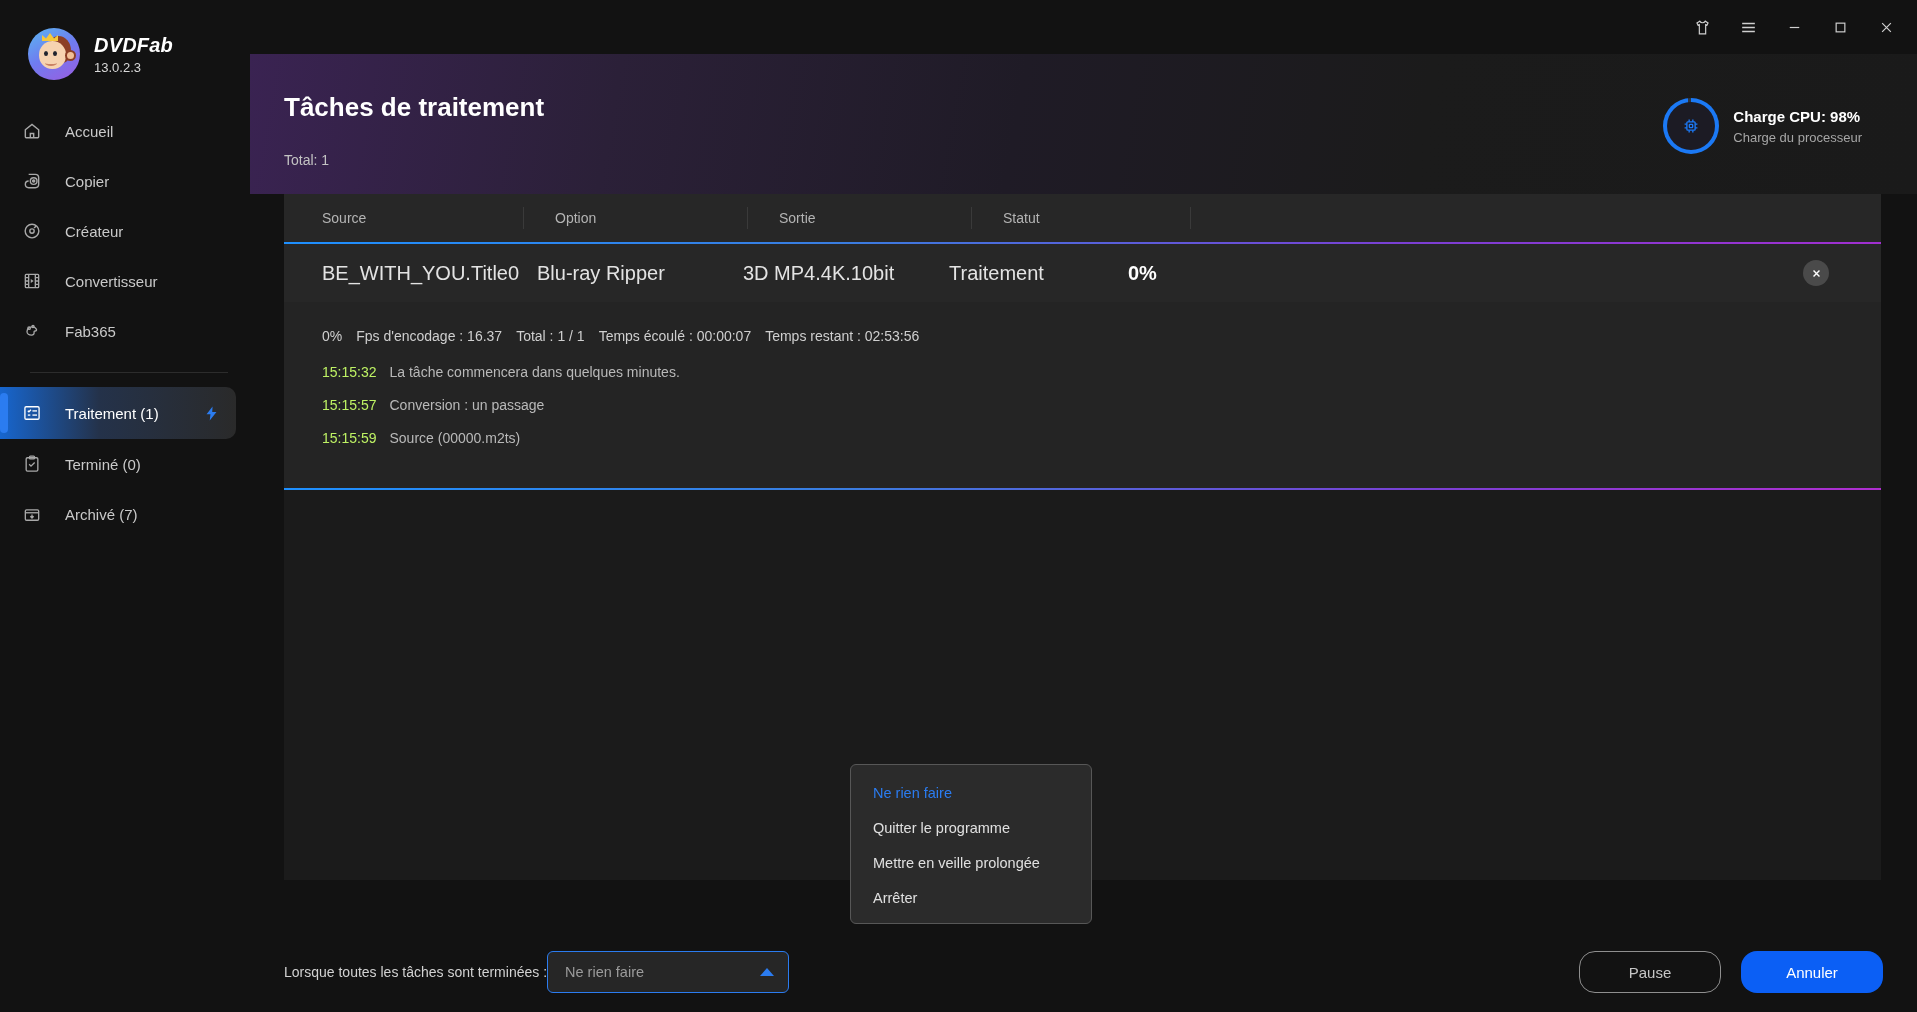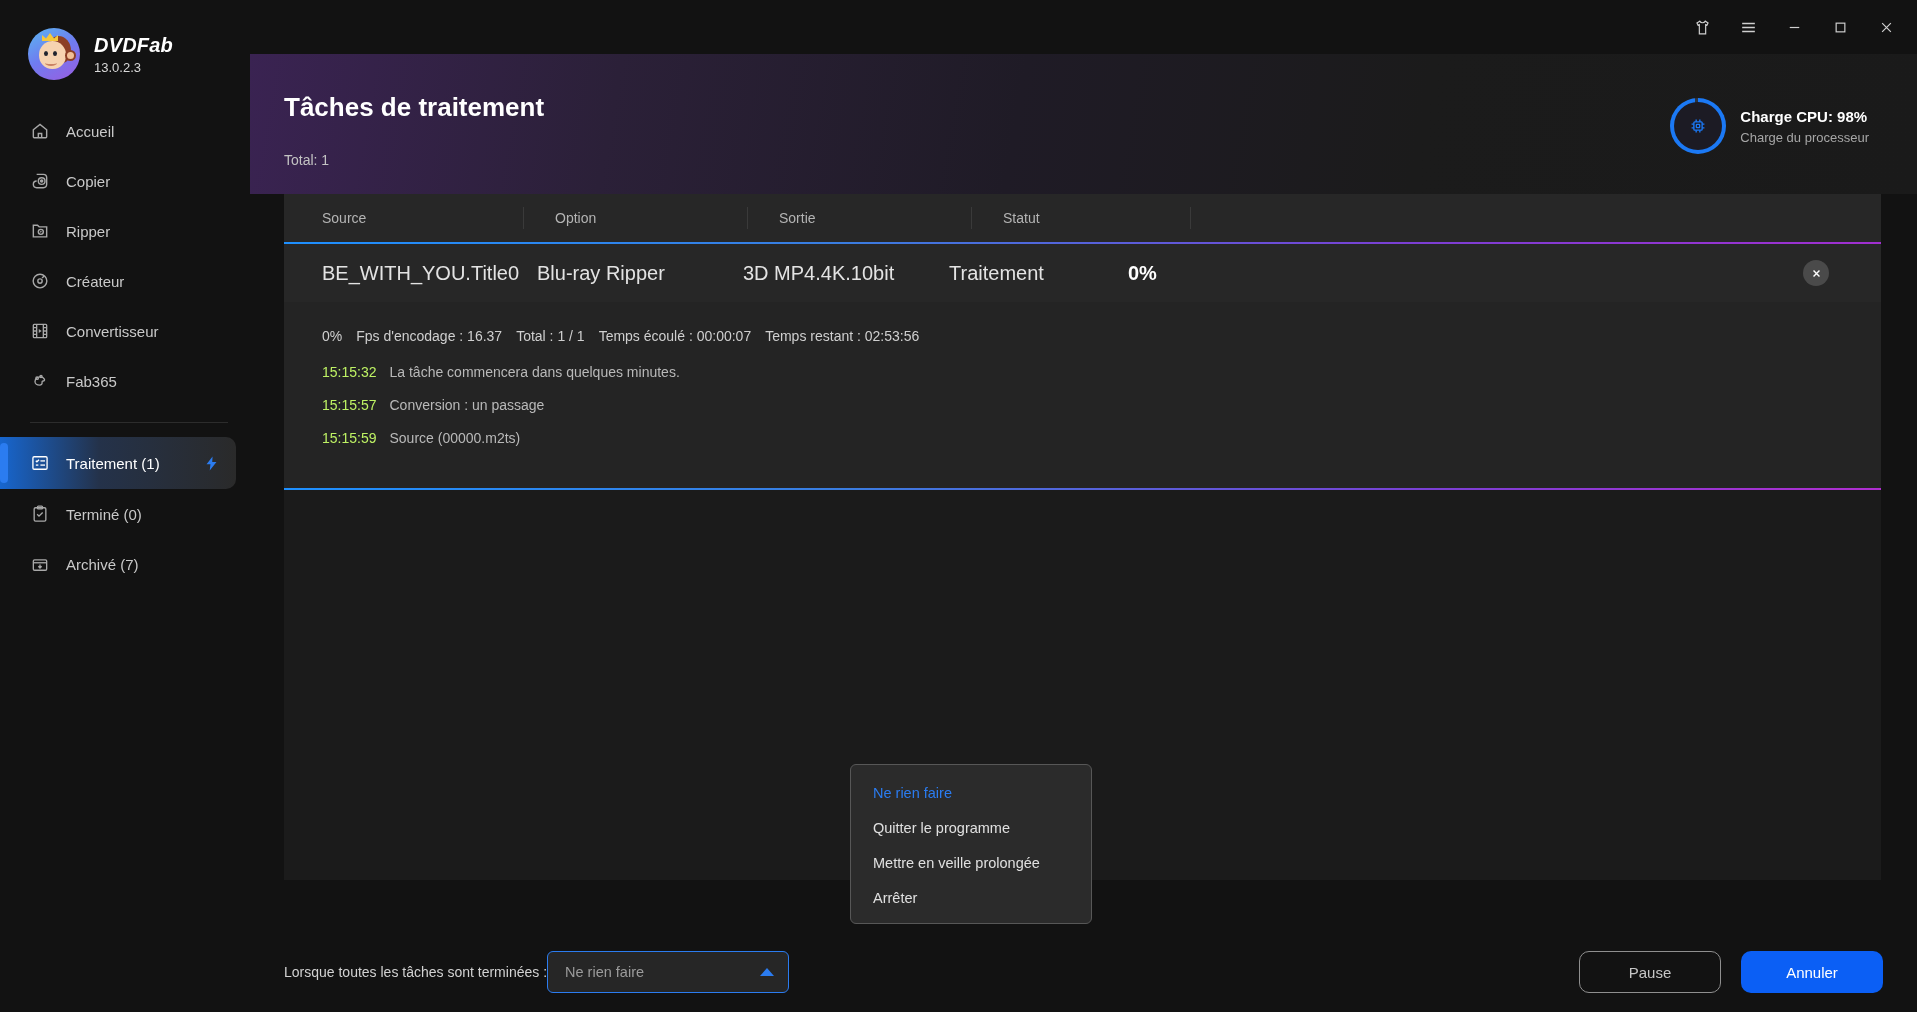--- a/index.html
+++ b/index.html
@@ -71,22 +71,22 @@
   .brand-text { display: flex; flex-direction: column; gap: 3px; }
   .brand-name {
     font-size: 20px; font-weight: bold; font-style: italic;
     color: #ffffff; letter-spacing: .2px;
   }
   .brand-ver { font-size: 13px; color: #d8d8d8; }
 
   .nav { margin-top: 26px; }
   .nav-item {
     display: flex; align-items: center;
-    height: 50px; padding-left: 30px;
-    gap: 16px; cursor: pointer;
+    height: 50px; padding-left: 22px;
+    gap: 23px; cursor: pointer;
     position: relative;
     color: #c9c9c9;
     font-size: 15px;
   }
   .nav-item .ico {
     width: 20px; height: 20px; flex: 0 0 20px;
     display: flex; align-items: center; justify-content: center;
     color: #a8a8a8;
   }
   .nav-item .ico svg { display: block; }
@@ -133,21 +133,21 @@
   }
   .page-title {
     position: absolute; left: 34px; top: 38px;
     font-size: 26px; font-weight: bold; color: #ffffff;
   }
   .page-total {
     position: absolute; left: 34px; top: 98px;
     font-size: 14px; color: #c3c3c3;
   }
   .cpu {
-    position: absolute; right: 48px; top: 44px;
+    position: absolute; right: 55px; top: 44px;
     display: flex; align-items: center; gap: 14px;
   }
   .cpu-ring {
     width: 56px; height: 56px; position: relative;
     border-radius: 50%;
     background: conic-gradient(#1b79f5 0deg 353deg, #2d3440 353deg 360deg);
     display: flex; align-items: center; justify-content: center;
   }
   .cpu-ring::after {
     content: ""; position: absolute; inset: 4px;
@@ -243,21 +243,21 @@
   .select-arrow {
     margin-left: auto; color: #2b7cf0;
     width: 0; height: 0;
     border-left: 7px solid transparent;
     border-right: 7px solid transparent;
     border-bottom: 8px solid #2b7cf0;
   }
   .btn-group { margin-left: auto; display: flex; gap: 20px; }
   .btn {
     height: 42px; min-width: 142px;
-    border-radius: 10px; font-size: 15px;
+    border-radius: 16px; font-size: 15px;
     display: flex; align-items: center; justify-content: center;
     cursor: pointer;
   }
   .btn-outline { border: 1px solid #8f8f8f; color: #c6c6c6; background: transparent; }
   .btn-primary { background: #0b5ff5; color: #ffffff; border: none; }
 
   
   .dropdown {
     position: absolute;
     left: 600px; bottom: 88px;
@@ -314,30 +314,20 @@
         <span class="ico">
           <svg width="20" height="20" viewBox="0 0 24 24" fill="none" stroke="currentColor" stroke-width="1.7">
             <path d="M8 4h8a4 4 0 0 1 4 4v8a4 4 0 0 1-4 4H8a4 4 0 0 1 0-8"></path>
             <circle cx="14" cy="12" r="4"></circle>
             <circle cx="14" cy="12" r="1.3" fill="currentColor"></circle>
           </svg>
         </span>
         <span>Copier</span>
       </div>
 
-      <div class="nav-item">
-        <span class="ico">
-          <svg width="20" height="20" viewBox="0 0 24 24" fill="none" stroke="currentColor" stroke-width="1.7">
-            <path d="M4 7V5h5l2 2h9v12H4z"></path>
-            <circle cx="13" cy="13" r="3"></circle>
-            <path d="M12.2 11.8l2.4 1.2-2.4 1.2z" fill="currentColor" stroke="none"></path>
-          </svg>
-        </span>
-        <span>Ripper</span>
-      </div>
 
       <div class="nav-item">
         <span class="ico">
           <svg width="20" height="20" viewBox="0 0 24 24" fill="none" stroke="currentColor" stroke-width="1.7">
             <circle cx="12" cy="12" r="8.2"></circle>
             <circle cx="12" cy="12" r="2.6"></circle>
             <path d="M14.5 8.5 17 6"></path>
           </svg>
         </span>
         <span>Créateur</span>

